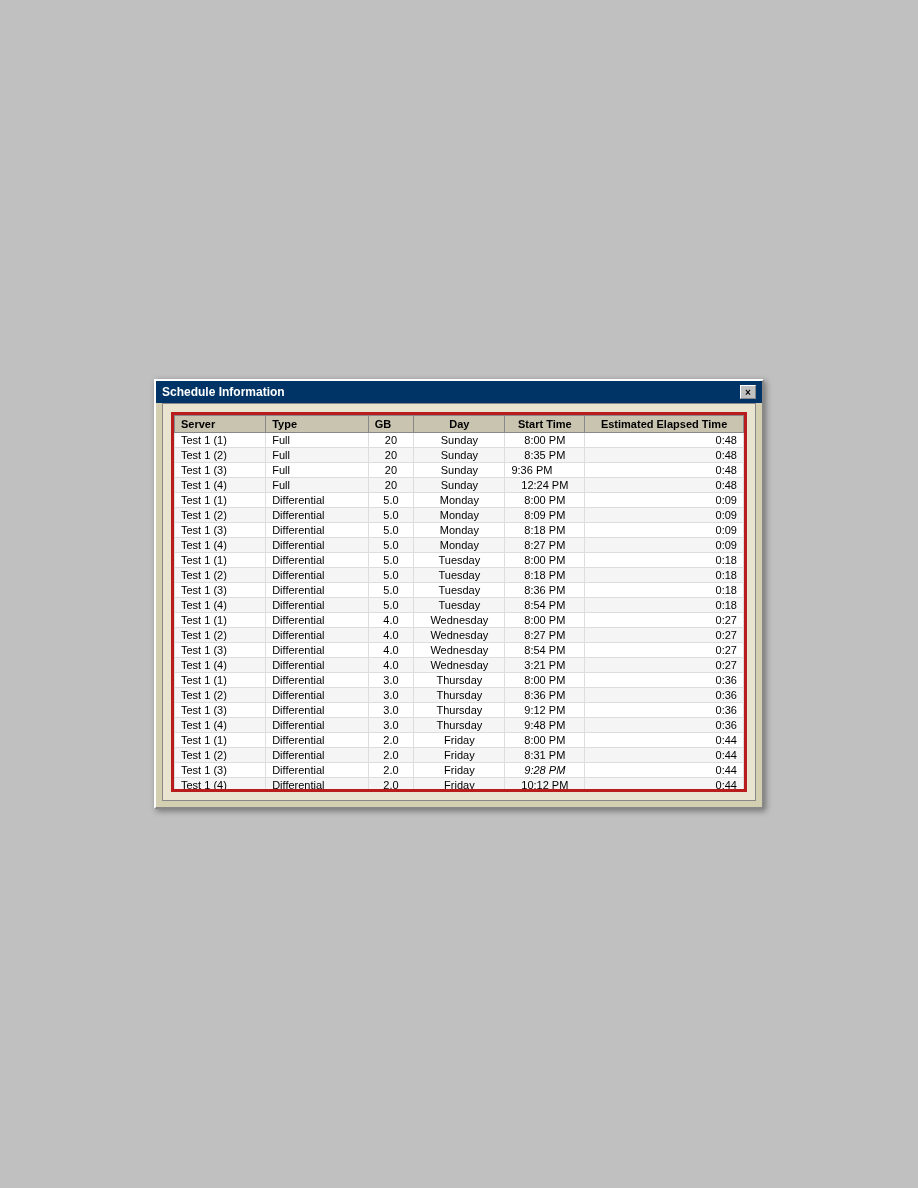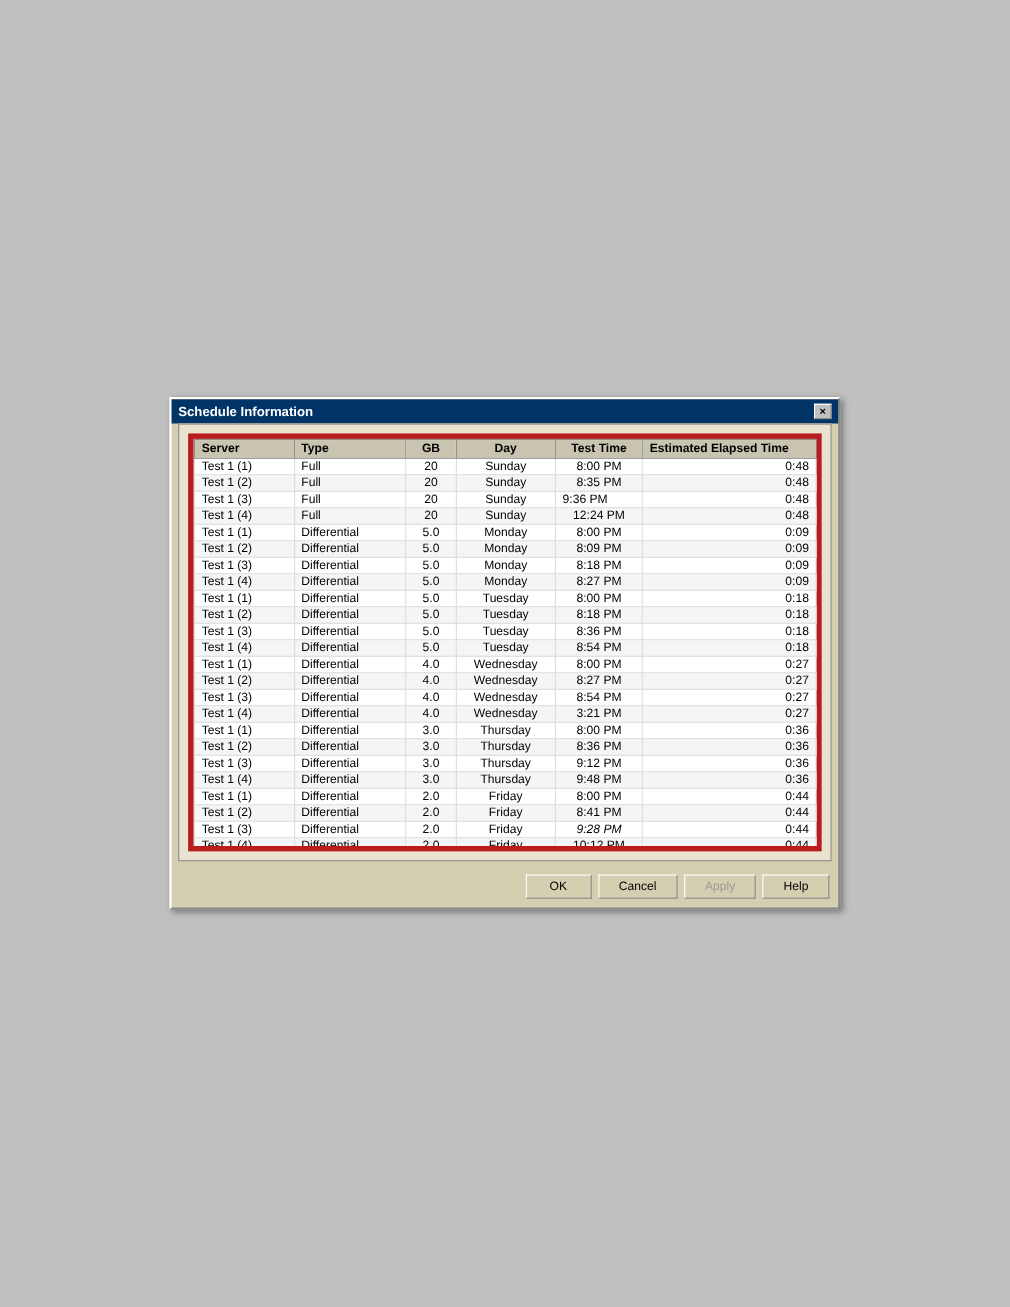--- a/index.html
+++ b/index.html
@@ -68,21 +68,21 @@
       border-bottom: 1px solid #e8e4d0;
       z-index: 1;
     }
     .content-area {
       background: #e8e4d0;
       border: 1px solid #888;
       margin: 0 6px 6px 6px;
       padding: 8px;
     }
     .table-container {
-      border: 5px solid #b91c1c;
+      border: 3px solid #b91c1c;
       background: #fff;
       overflow: hidden;
       height: 380px;
       position: relative;
     }
     .table-scroll {
       overflow-y: scroll;
       overflow-x: scroll;
       height: 100%;
       width: 100%;
@@ -105,24 +105,24 @@
     tbody td {
       border: 1px solid #ddd;
       padding: 1px 6px;
       white-space: nowrap;
     }
     tbody tr:nth-child(even) {
       background: #f5f5f5;
     }
     .col-server { width: 80px; }
     .col-type { width: 90px; }
-    .col-gb { width: 40px; text-align: center; }
+    .col-gb { width: 40px; }
     .col-day { width: 80px; text-align: center; }
     .col-start { width: 70px; text-align: center; }
-    .col-elapsed { width: 130px; text-align: left; }
+    .col-elapsed { width: 130px; text-align: center; }
     .button-row {
       display: flex;
       justify-content: flex-end;
       gap: 6px;
       padding: 6px 8px 8px 8px;
     }
     .btn {
       background: #d4cfb0;
       border: 1px solid #888;
       border-top: 1px solid #fff;
@@ -150,21 +150,21 @@
   <div class="content-area">
     <div class="table-container">
       <div class="table-scroll">
         <table>
           <thead>
             <tr>
               <th class="col-server">Server</th>
               <th class="col-type">Type</th>
               <th class="col-gb">GB</th>
               <th class="col-day">Day</th>
-              <th class="col-start">Test Time</th>
+              <th class="col-start">Start Time</th>
               <th class="col-elapsed">Estimated Elapsed Time</th>
             </tr>
           </thead>
           <tbody id="table-body">
           <tr>
                 <td>Test 1 (1)</td>
                 <td>Full</td>
                 <td style="text-align: center;">20</td>
                 <td style="text-align: center;">Sunday</td>
                 <td style="text-align: center;">8:00 PM</td>
@@ -328,21 +328,21 @@
                 <td style="text-align: center;">2.0</td>
                 <td style="text-align: center;">Friday</td>
                 <td style="text-align: center;">8:00 PM</td>
                 <td style="text-align: right;">0:44</td>
               </tr>
               <tr>
                 <td>Test 1 (2)</td>
                 <td>Differential</td>
                 <td style="text-align: center;">2.0</td>
                 <td style="text-align: center;">Friday</td>
-                <td style="text-align: center;">8:41 PM</td>
+                <td style="text-align: center;">8:31 PM</td>
                 <td style="text-align: right;">0:44</td>
               </tr>
               <tr>
                 <td>Test 1 (3)</td>
                 <td>Differential</td>
                 <td style="text-align: center;">2.0</td>
                 <td style="text-align: center;">Friday</td>
                 <td style="text-align: center; font-style: italic;">9:28 PM</td>
                 <td style="text-align: right;">0:44</td>
               </tr>
@@ -361,19 +361,13 @@
                 <td style="text-align: center;">Saturday</td>
                 <td style="text-align: center;">8:00 PM</td>
                 <td style="text-align: right;">0:53</td>
               </tr>
             </tbody>
         </table>
       </div>
     </div>
   </div>
 
-  <div class="button-row">
-    <button class="btn">OK</button>
-    <button class="btn">Cancel</button>
-    <button class="btn" disabled="">Apply</button>
-    <button class="btn">Help</button>
-  </div>
 </div>
 
 </body></html>

